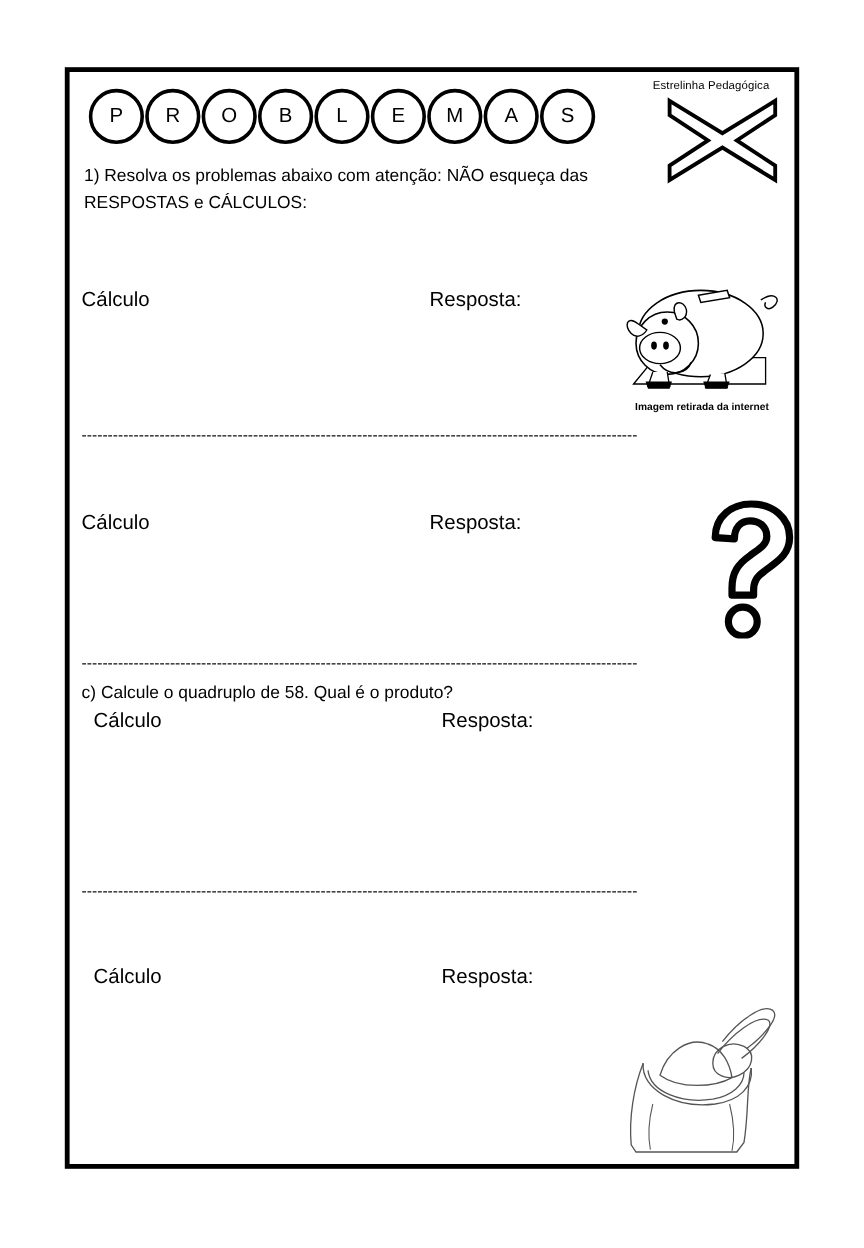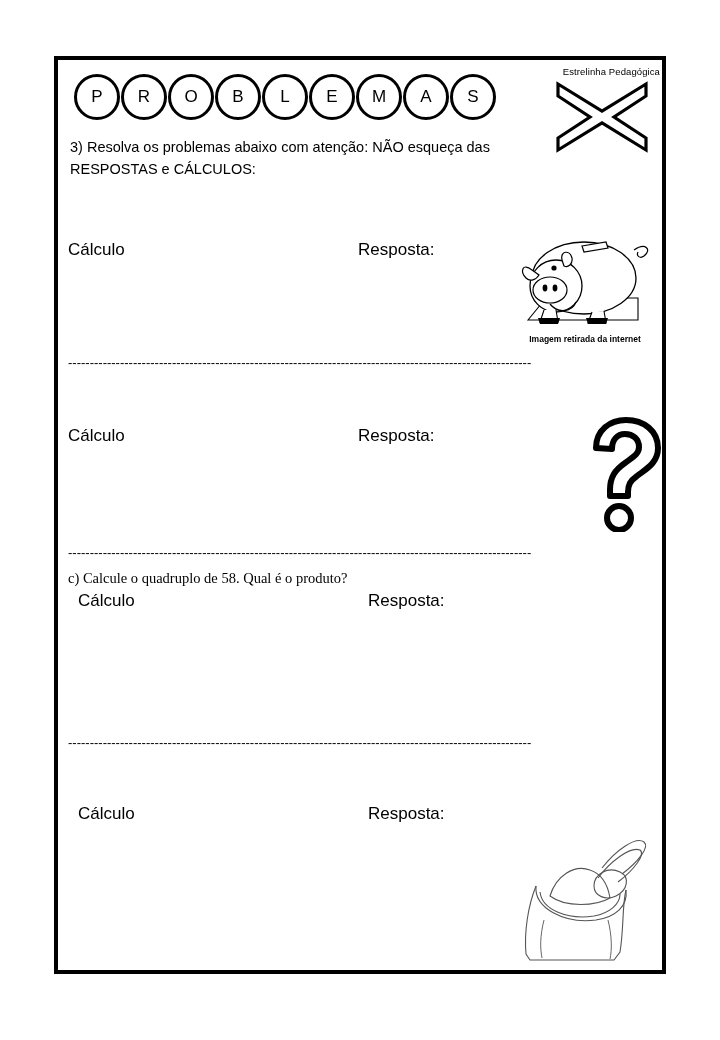--- a/index.html
+++ b/index.html
@@ -51,21 +51,21 @@
     background: #ffffff;
     color: #000;
   }
 
   
   #brand {
     position: absolute;
     right: 2px;
     top: 6px;
     width: 116px;
-    text-align: right;
+    text-align: left;
   }
   #brand-name {
     font-size: 9.5px;
     letter-spacing: 0.1px;
     white-space: nowrap;
     font-family: "Liberation Sans", sans-serif;
   }
   #brand-mark {
     margin-top: 1px;
     width: 108px;
@@ -187,21 +187,21 @@
 
   <div id="brand">
     <div id="brand-name">Estrelinha Pedagógica</div>
     <div id="brand-mark">
       <svg viewBox="0 0 108 78" width="108" height="78">
         <path d="M 10 6 L 54 33 L 98 6 L 98 18 L 66 39 L 98 60 L 98 72 L 54 45 L 10 72 L 10 60 L 42 39 L 10 18 Z" fill="none" stroke="#000000" stroke-width="3.2" stroke-linejoin="miter"></path>
       </svg>
     </div>
   </div>
 
-  <div class="instr">3) Resolva os problemas abaixo com atenção: NÃO esqueça das RESPOSTAS e CÁLCULOS:</div>
+  <div class="instr">1) Resolva os problemas abaixo com atenção: NÃO esqueça das RESPOSTAS e CÁLCULOS:</div>
 
   <div class="worklabels" style="top:180px;">
     <span class="calc">Cálculo</span><span>Resposta:</span>
   </div>
 
   <div id="piggy-wrap">
     <div>
       <svg viewBox="0 0 150 108" width="150" height="108">
 
         <path d="M18 92 L36 70 L128 70 L128 92 Z" fill="none" stroke="#000" stroke-width="1.1"></path>
@@ -245,21 +245,21 @@
     <svg viewBox="0 0 92 116" width="92" height="116">
       <g transform="translate(4,4)">
         <path d="M14 28 C14 10 28 0 44 0 C62 0 76 11 76 28 C76 43 64 49 55 56 C48 61 46 65 46 72 L46 76 L28 76 L28 70 C28 57 33 50 43 43 C51 37 57 34 57 27 C57 19 51 14 43 14 C35 14 30 20 30 29 Z" fill="#ffffff" stroke="#000000" stroke-width="6" stroke-linejoin="round"></path>
         <circle cx="37" cy="98" r="12" fill="#ffffff" stroke="#000000" stroke-width="6"></circle>
       </g>
     </svg>
   </div>
 
   <div class="sep" style="top:490px;">-----------------------------------------------------------------------------------------------------------</div>
 
-  <div class="qtext" style="top:508px;font-family:Liberation Serif, serif;">c) Calcule  o quadruplo de 58. Qual é o produto?</div>
+  <div class="qtext" style="top:508px;">c) Calcule  o quadruplo de 58. Qual é o produto?</div>
   <div class="worklabels indent" style="top:531px;">
     <span class="calc">Cálculo</span><span>Resposta:</span>
   </div>
 
   <div class="sep" style="top:680px;">-----------------------------------------------------------------------------------------------------------</div>
 
   <div class="worklabels indent" style="top:744px;">
     <span class="calc">Cálculo</span><span>Resposta:</span>
   </div>
 

